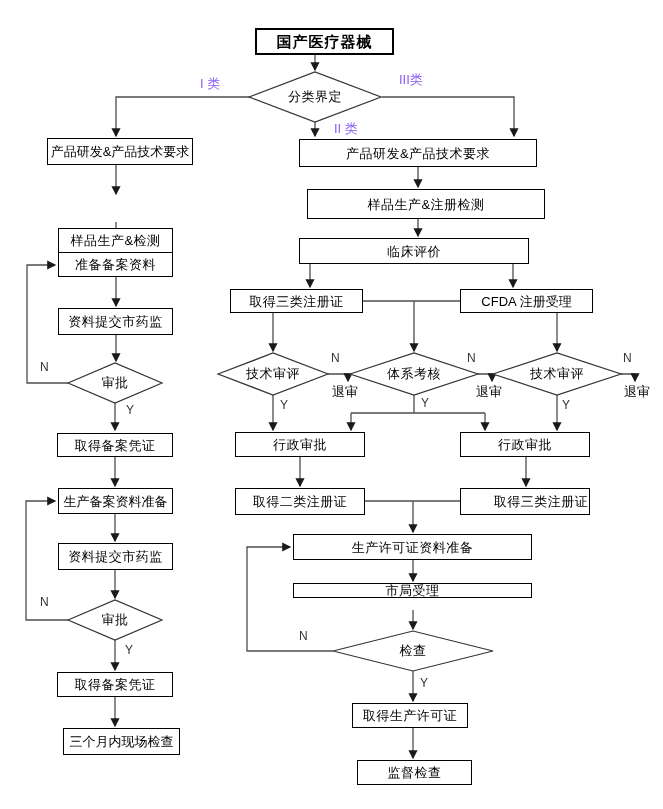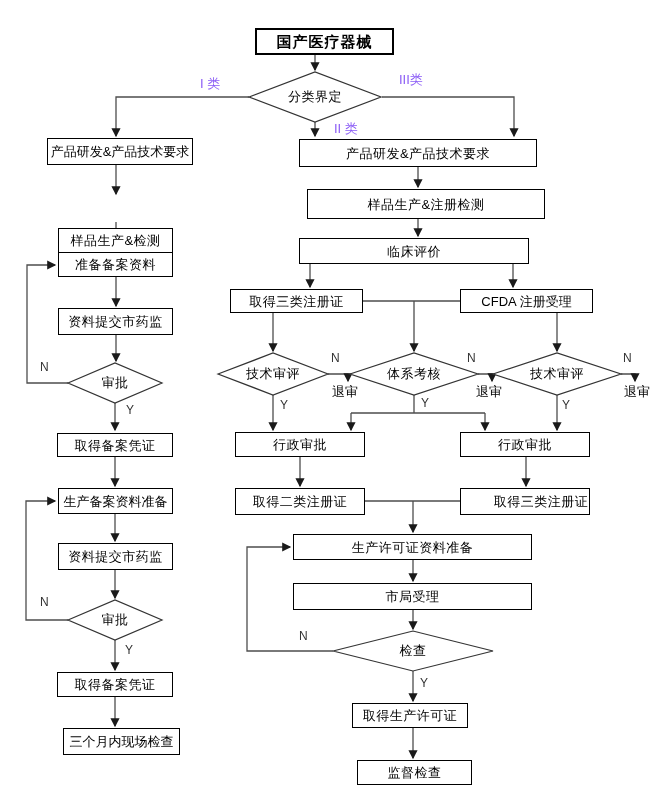--- a/index.html
+++ b/index.html
@@ -117,21 +117,21 @@
   <div class="box" style="left:299px;top:139px;width:238px;height:28px;">产品研发&amp;产品技术要求</div>
   <div class="box" style="left:307px;top:189px;width:238px;height:30px;">样品生产&amp;注册检测</div>
   <div class="box" style="left:299px;top:238px;width:230px;height:26px;">临床评价</div>
   <div class="box" style="left:230px;top:289px;width:133px;height:24px;">取得三类注册证</div>
   <div class="box" style="left:460px;top:289px;width:133px;height:24px;letter-spacing:0;">CFDA 注册受理</div>
   <div class="box" style="left:235px;top:432px;width:130px;height:25px;">行政审批</div>
   <div class="box" style="left:460px;top:432px;width:130px;height:25px;">行政审批</div>
   <div class="box" style="left:235px;top:488px;width:130px;height:27px;">取得二类注册证</div>
   <div class="box" style="left:460px;top:488px;width:130px;height:27px;padding-left:32px;">取得三类注册证</div>
   <div class="box" style="left:293px;top:534px;width:239px;height:26px;">生产许可证资料准备</div>
-  <div class="box" style="left:293px;top:583px;width:239px;height:27px;">市局受理</div>
+  <div class="box" style="left:293px;top:583px;width:239px;height:15px;">市局受理</div>
   <div class="box" style="left:352px;top:703px;width:116px;height:25px;">取得生产许可证</div>
   <div class="box" style="left:357px;top:760px;width:115px;height:25px;">监督检查</div>
 
   <div class="lbl cls" style="left:200px;top:77px;">I 类</div>
   <div class="lbl cls" style="left:334px;top:122px;">II 类</div>
   <div class="lbl cls" style="left:399px;top:73px;">III类</div>
 
   <div class="lbl" style="left:40px;top:361px;">N</div>
   <div class="lbl" style="left:126px;top:404px;">Y</div>
   <div class="lbl" style="left:40px;top:596px;">N</div>

